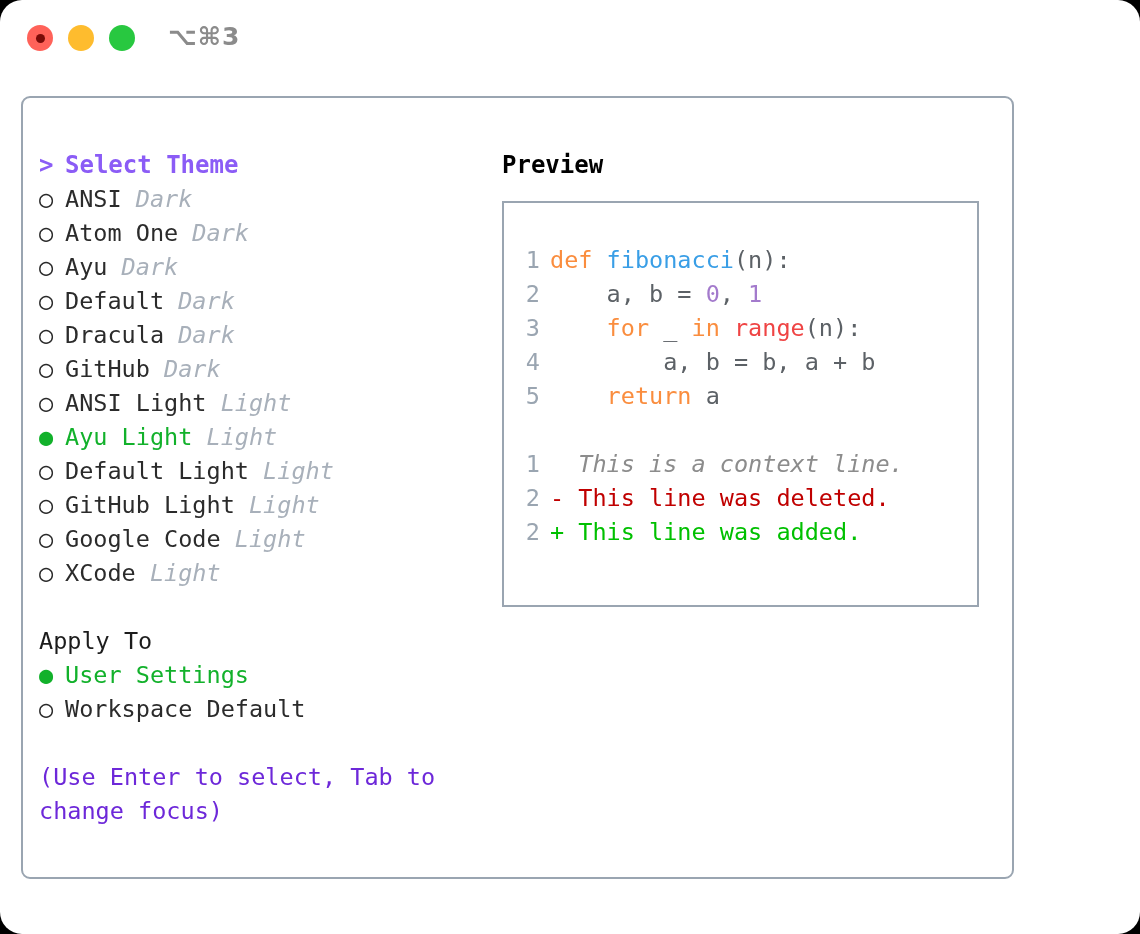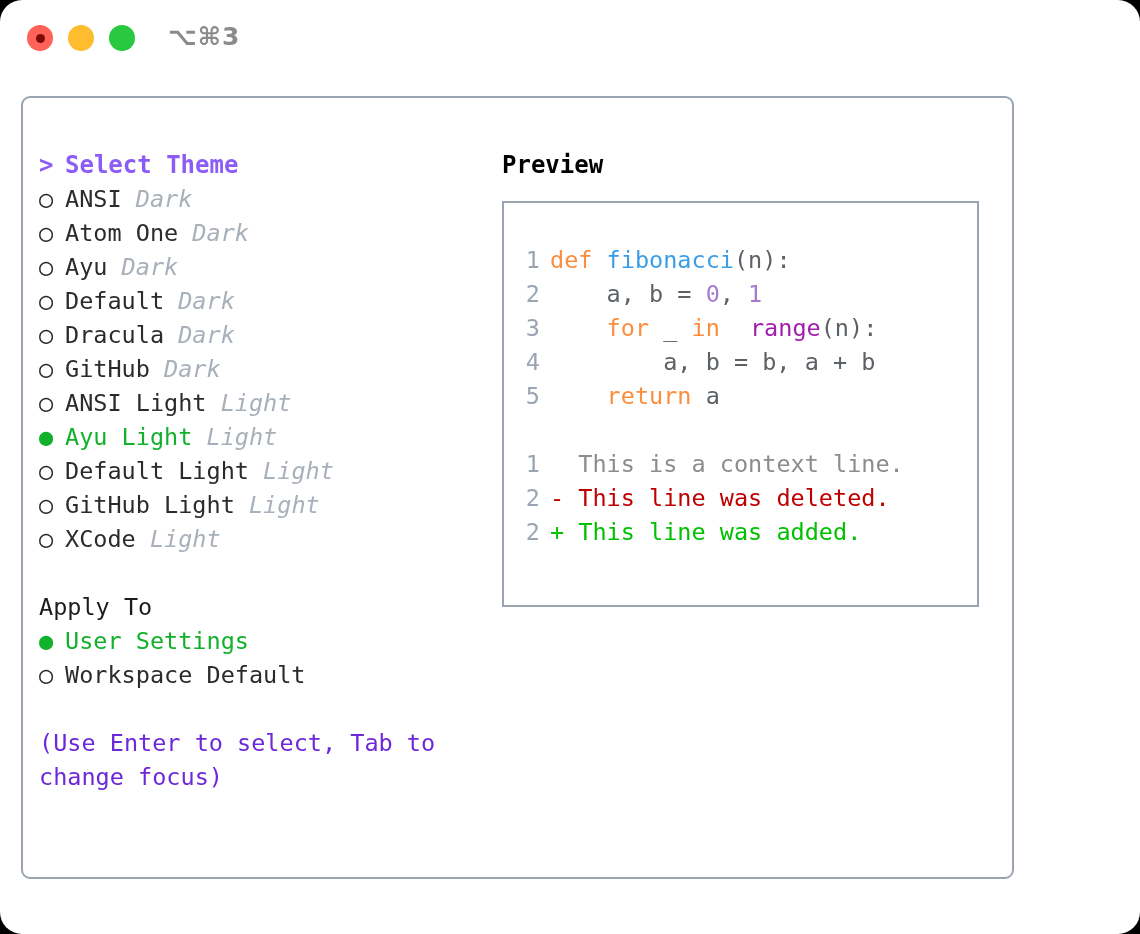--- a/index.html
+++ b/index.html
@@ -155,23 +155,23 @@
   .ln {
     display: inline-block;
     width: 26px;
     text-align: right;
     color: #9aa5b1;
     margin-right: 10px;
   }
   .kw   { color: #fa8d3e; }
   .fn   { color: #399ee6; }
   .num  { color: #a37acc; }
-  .bi   { color: #a21caf; margin-left: 16px; }
+  .bi   { color: #ef4444; }
   .pl   { color: #5c6166; }
-  .ctx  { color: #8c8c8c; }
+  .ctx  { color: #8c8c8c; font-style: italic; }
   .del  { color: #c00000; }
   .add  { color: #00c000; }
   .gap  { height: 34px; }
 </style>
 </head>
 <body>
 
 <div class="window">
 
   <div class="titlebar">
@@ -195,20 +195,21 @@
           <div class="row"><span class="marker">○</span><span>ANSI</span><span> </span><span class="dim">Dark</span></div>
           <div class="row"><span class="marker">○</span><span>Atom One</span><span> </span><span class="dim">Dark</span></div>
           <div class="row"><span class="marker">○</span><span>Ayu</span><span> </span><span class="dim">Dark</span></div>
           <div class="row"><span class="marker">○</span><span>Default</span><span> </span><span class="dim">Dark</span></div>
           <div class="row"><span class="marker">○</span><span>Dracula</span><span> </span><span class="dim">Dark</span></div>
           <div class="row"><span class="marker">○</span><span>GitHub</span><span> </span><span class="dim">Dark</span></div>
           <div class="row"><span class="marker">○</span><span>ANSI Light</span><span> </span><span class="dim">Light</span></div>
           <div class="row"><span class="marker selected">●</span><span class="selected">Ayu Light</span><span> </span><span class="dim">Light</span></div>
           <div class="row"><span class="marker">○</span><span>Default Light</span><span> </span><span class="dim">Light</span></div>
           <div class="row"><span class="marker">○</span><span>GitHub Light</span><span> </span><span class="dim">Light</span></div>
+          <div class="row"><span class="marker">○</span><span>Google Code</span><span> </span><span class="dim">Light</span></div>
           <div class="row"><span class="marker">○</span><span>XCode</span><span> </span><span class="dim">Light</span></div>
         </div>
 
       <div class="spacer-sm"></div>
 
       <div class="section-title"><span class="marker"></span><span>Apply To</span></div>
 
       <div id="apply-list">
           <div class="row"><span class="marker selected">●</span><span class="selected">User Settings</span></div>
           <div class="row"><span class="marker">○</span><span>Workspace Default</span></div>

